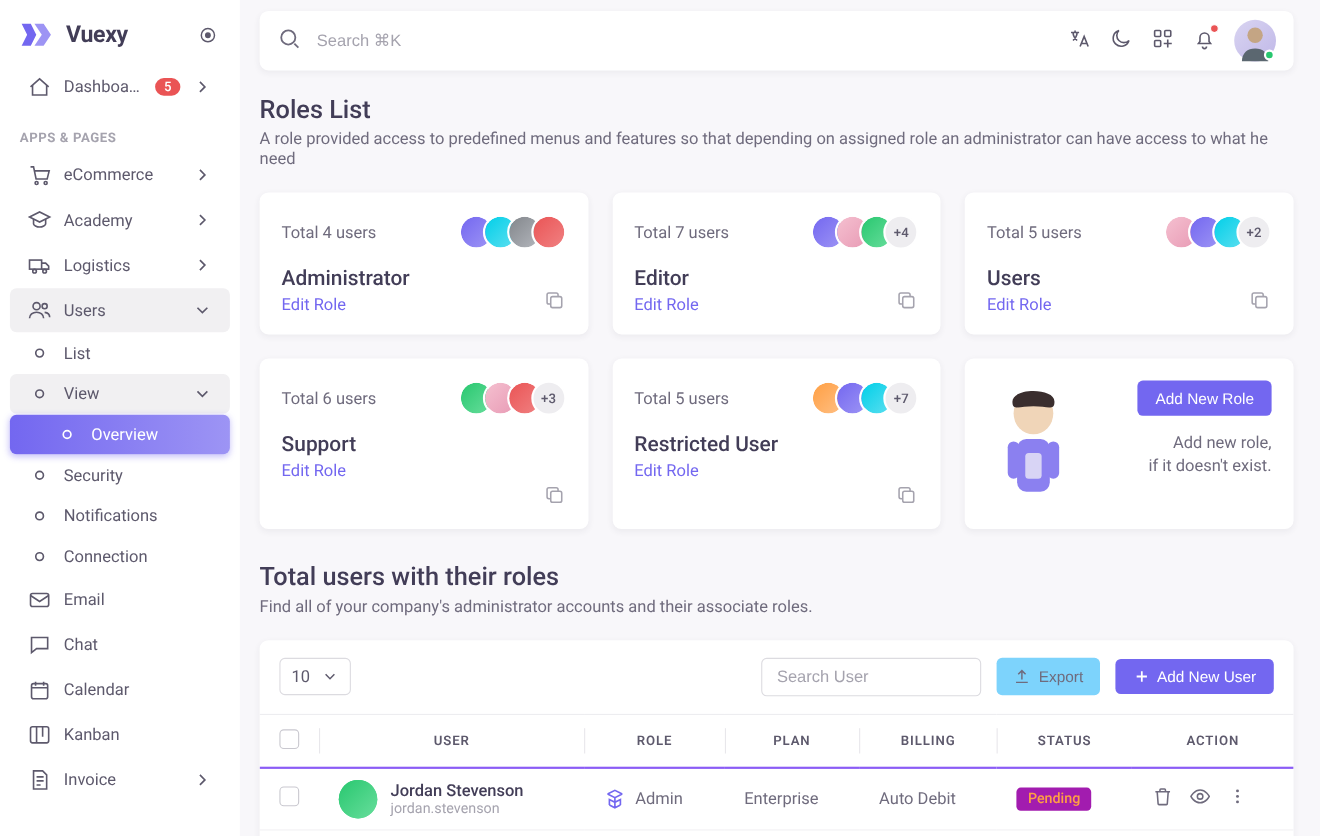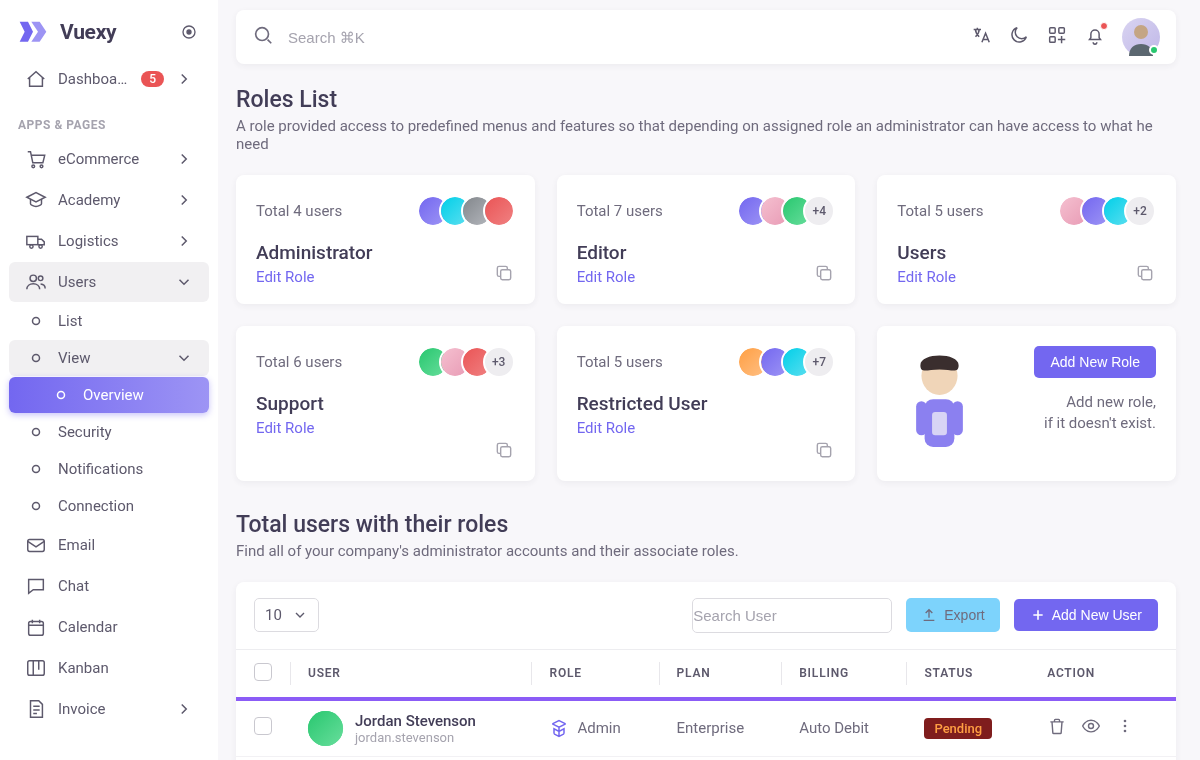--- a/index.html
+++ b/index.html
@@ -57,38 +57,38 @@
 .add-card { display: flex; align-items: stretch; }
 .add-card .illus { width: 85px; margin-right: 8px; align-self: flex-end; }
 .add-card .right { flex: 1; text-align: right; }
 .btn-primary { background: #7367f0; color: #fff; border: none; border-radius: 5px; padding: 8px 16px; font-size: 14px; font-weight: 500; cursor: pointer; display: inline-flex; align-items: flex-start; gap: 6px;}
 .add-note { margin-top: 14px; color: #6f6b7d; font-size: 15px; line-height: 1.4; }
 
 .table-card { background: #fff; border-radius: 8px; box-shadow: 0 2px 6px rgba(47,43,61,0.06); overflow: hidden;}
 .table-toolbar { display: flex; align-items: center; padding: 16px 18px; gap: 14px; }
 .select-box { border: 1px solid #dcdbe0; border-radius: 5px; padding: 7px 10px; display: flex; align-items: center; gap: 10px; cursor: pointer; color: #5d596c; min-width: 58px;}
 .spacer { flex: 1; }
-.search-user { border: 1px solid #dcdbe0; border-radius: 5px; padding: 8px 0; width: 200px; outline: none; font-size: 15px; color:#5d596c;}
+.search-user { border: 1px solid #dcdbe0; border-radius: 5px; padding: 8px 13px; width: 200px; outline: none; font-size: 15px; color:#5d596c;}
 .search-user::placeholder{color:#a5a3ae;}
 .btn-secondary { background: #7dd3fc; color: #6f6b7d; border: none; border-radius: 5px; padding: 9px 15px; font-size: 14px; font-weight: 500; cursor: pointer; display: inline-flex; align-items: center; gap: 7px; }
 
 table { width: 100%; border-collapse: collapse; }
-thead th { text-align: left; padding: 13px 18px; font-size: 12px; font-weight: 600; letter-spacing: 0.8px; color: #5d596c; border-top: 1px solid #ededf0; border-bottom: 4px solid #8b5cf6; position: relative;}
+thead th { text-align: center; padding: 13px 18px; font-size: 12px; font-weight: 600; letter-spacing: 0.8px; color: #5d596c; border-top: 1px solid #ededf0; border-bottom: 2px solid #8b5cf6; position: relative;}
 thead th:not(:first-child):not(:last-child)::before{content:'';position:absolute;left:0;top:25%;height:50%;width:1px;background:#e8e7eb;}
 tbody td { padding: 10px 18px; border-bottom: 1px solid #f2f1f4; vertical-align: middle; font-size: 15px; color: #6f6b7d;}
 .chk { width: 18px; height: 18px; border: 1.5px solid #c9c8cf; border-radius: 4px; display: inline-block; cursor: pointer; }
 .user-cell { display: flex; align-items: center; gap: 12px; }
 .user-cell .u-av { width: 35px; height: 35px; border-radius: 50%; flex-shrink: 0;}
 .user-cell .u-name { color: #423d57; font-weight: 500; font-size: 15px;}
 .user-cell .u-sub { color: #a5a3ae; font-size: 13px; }
 .role-cell { display: flex; align-items: center; gap: 8px; }
 .role-ico { width: 20px; height: 20px; }
 .role-ico.admin { color: #7367f0; }
 .badge-soft { padding: 3px 10px; border-radius: 4px; font-size: 13px; font-weight: 500; display: inline-block;}
-.badge-soft.pending { background: #7f1d1d; color: #ff9f43; }
+.badge-soft.pending { background: #a21caf; color: #ff9f43; }
 .row-actions { display: flex; align-items: center; gap: 14px; color: #6f6b7d; }
 .row-actions > * { cursor: pointer; }
 
 
 .face { width: 100%; height: 100%; border-radius: 50%; display: block;}
 .c1{background:linear-gradient(135deg,#7367f0,#9e95f5);}
 .c2{background:linear-gradient(135deg,#00cfe8,#5ddff0);}
 .c3{background:linear-gradient(135deg,#82868b,#b4b7bd);}
 .c4{background:linear-gradient(135deg,#ea5455,#f08182);}
 .c5{background:linear-gradient(135deg,#28c76f,#68de9c);}

